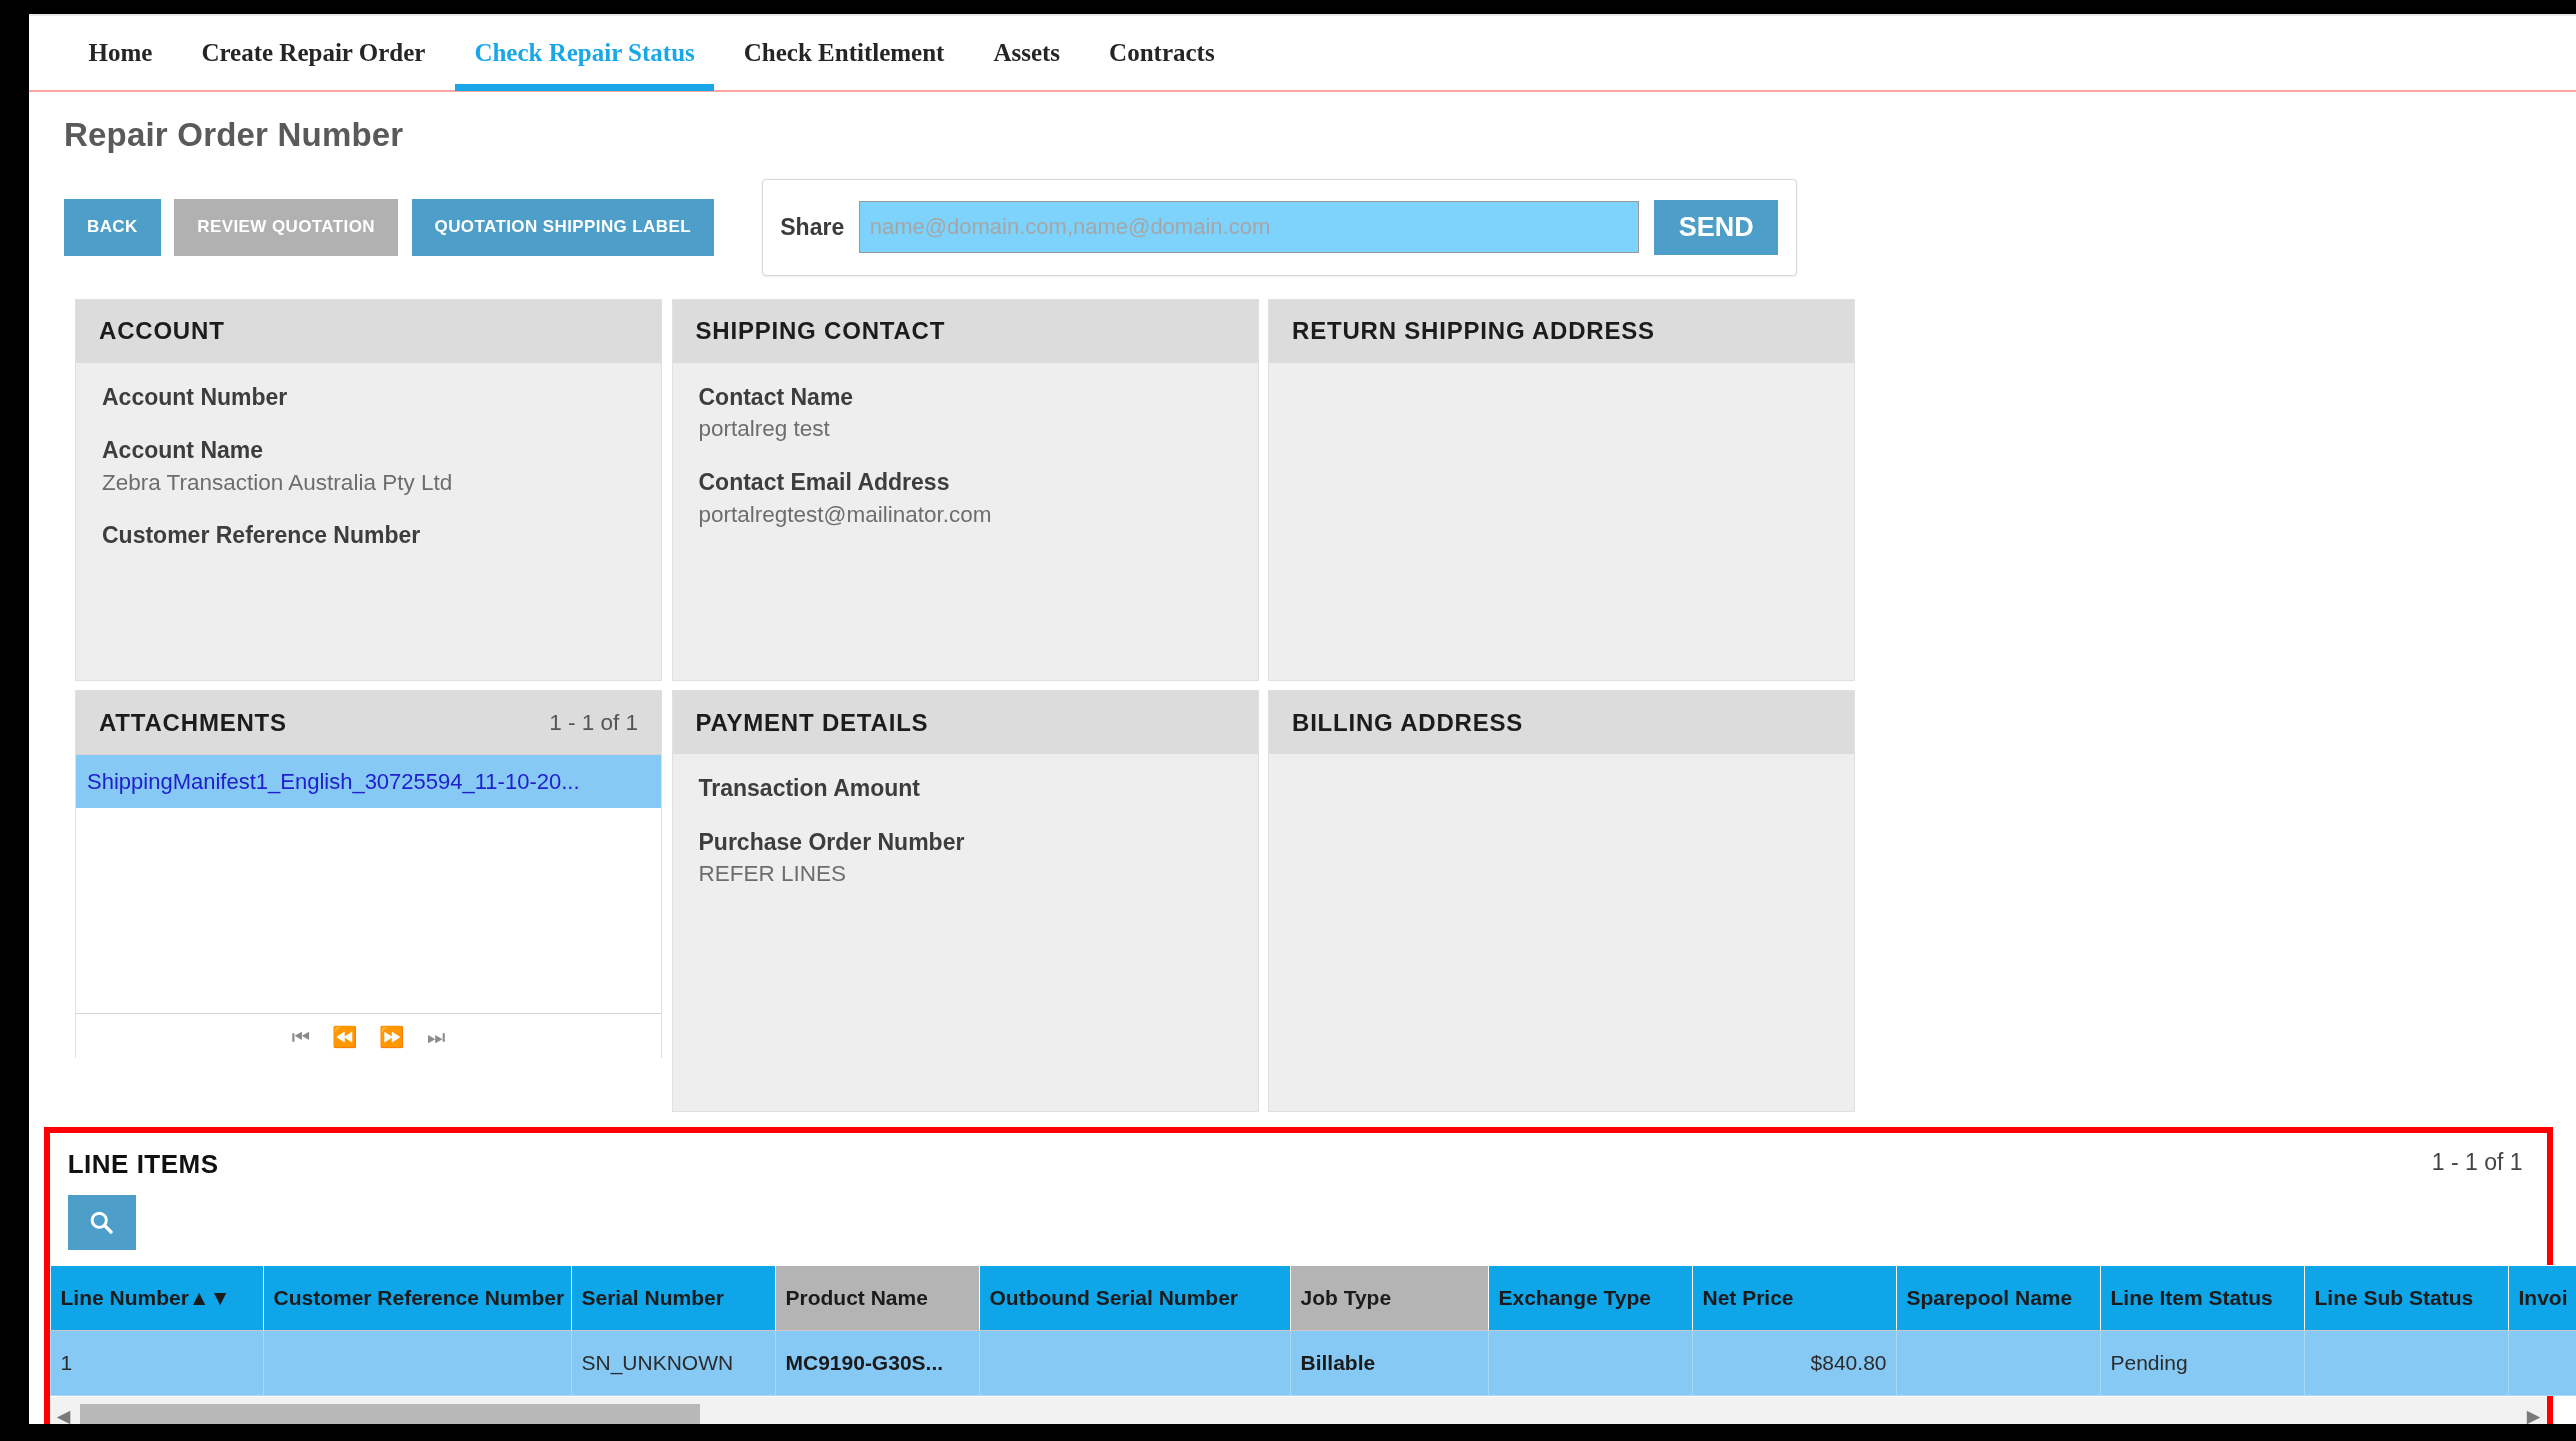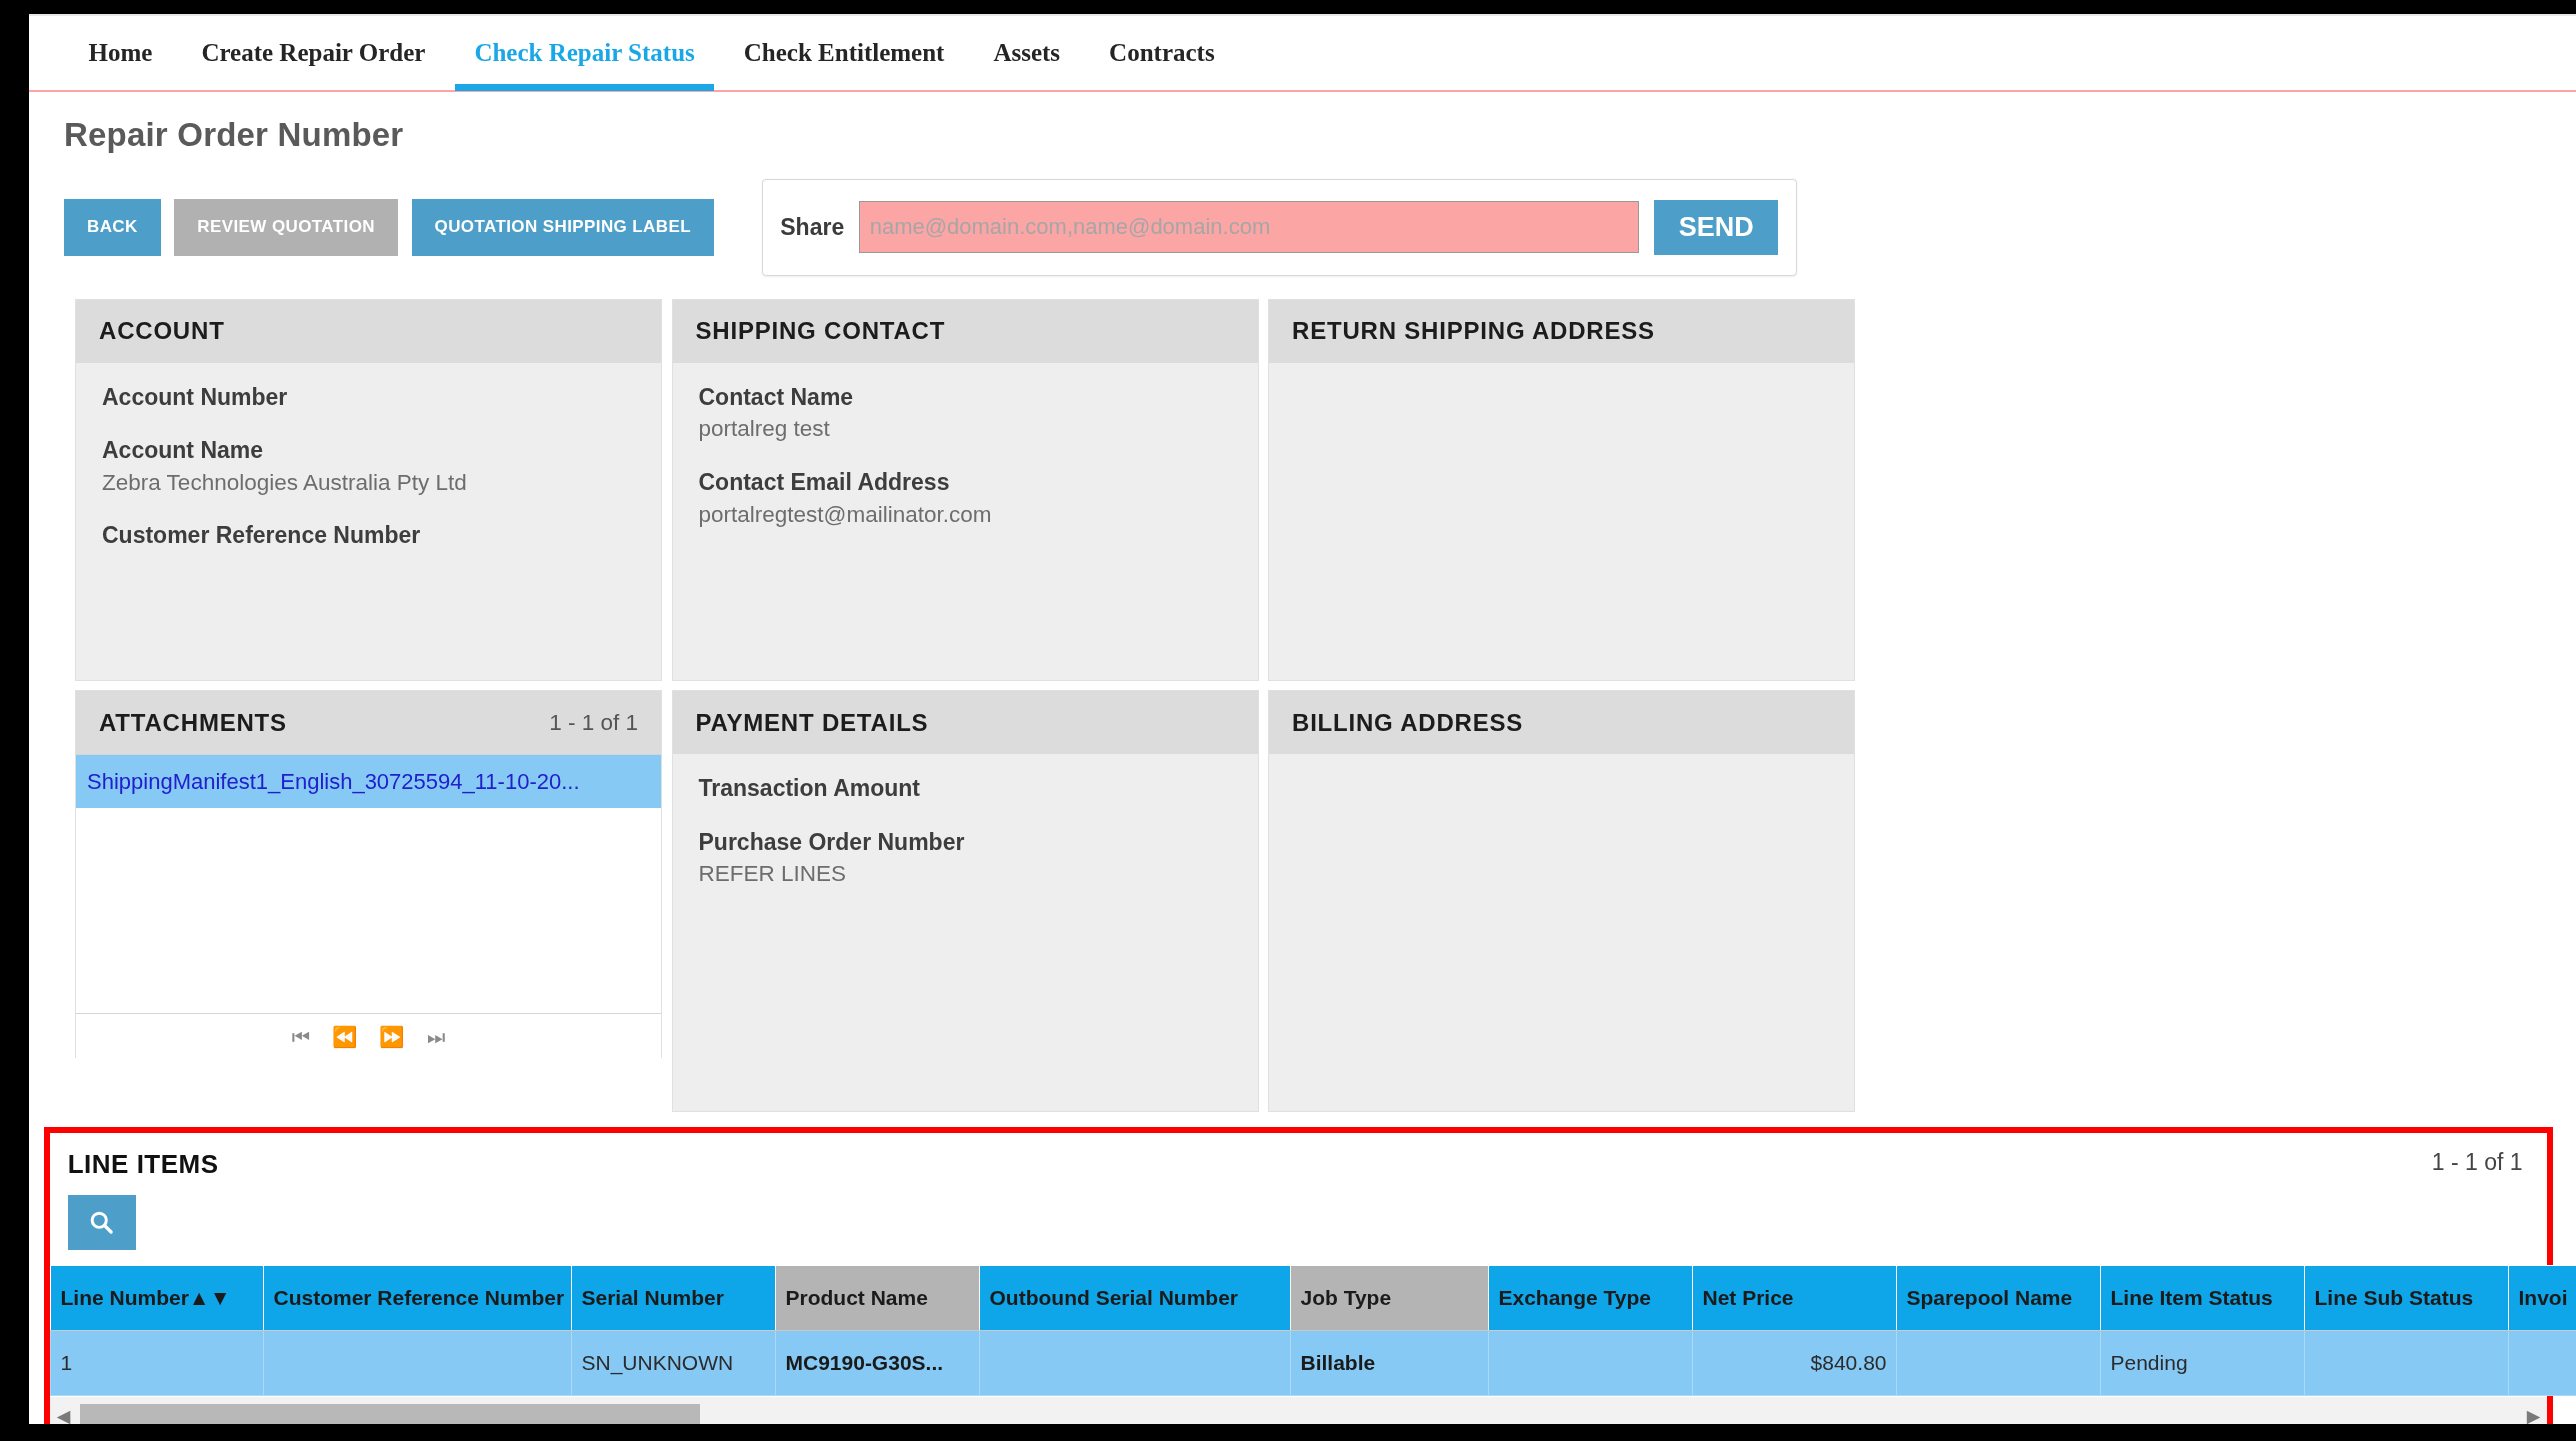--- a/index.html
+++ b/index.html
@@ -100,21 +100,21 @@
     color: #3b3b3b;
   }
   .share-input {
     width: 780px;
     height: 52px;
     border: 1.4px solid #999999;
     font-size: 22px;
     color: #555555;
     padding: 0 9.5px;
     font-family: "Liberation Sans", sans-serif;
-    background: #fca5a5;
+    background: #7dd3fc;
   }
   .share-input::placeholder { color: #a6a6a6; }
   .btn-send {
     height: 55px;
     background: #4d9fc9;
     color: #fff;
     border: none;
     font-size: 27px;
     font-weight: bold;
     padding: 0 24.5px;
@@ -356,21 +356,21 @@
         <div class="panel-head">
           <span class="panel-title">ACCOUNT</span>
         </div>
         <div class="panel-body">
           <div class="field">
             <div class="field-label">Account Number</div>
             <div class="field-value"></div>
           </div>
           <div class="field">
             <div class="field-label">Account Name</div>
-            <div class="field-value">Zebra Technologies Australia Pty Ltd</div>
+            <div class="field-value">Zebra Transaction Australia Pty Ltd</div>
           </div>
           <div class="field">
             <div class="field-label">Customer Reference Number</div>
             <div class="field-value"></div>
           </div>
         </div>
       </div>
 
       <div class="panel w-col2 h-top">
         <div class="panel-head">

